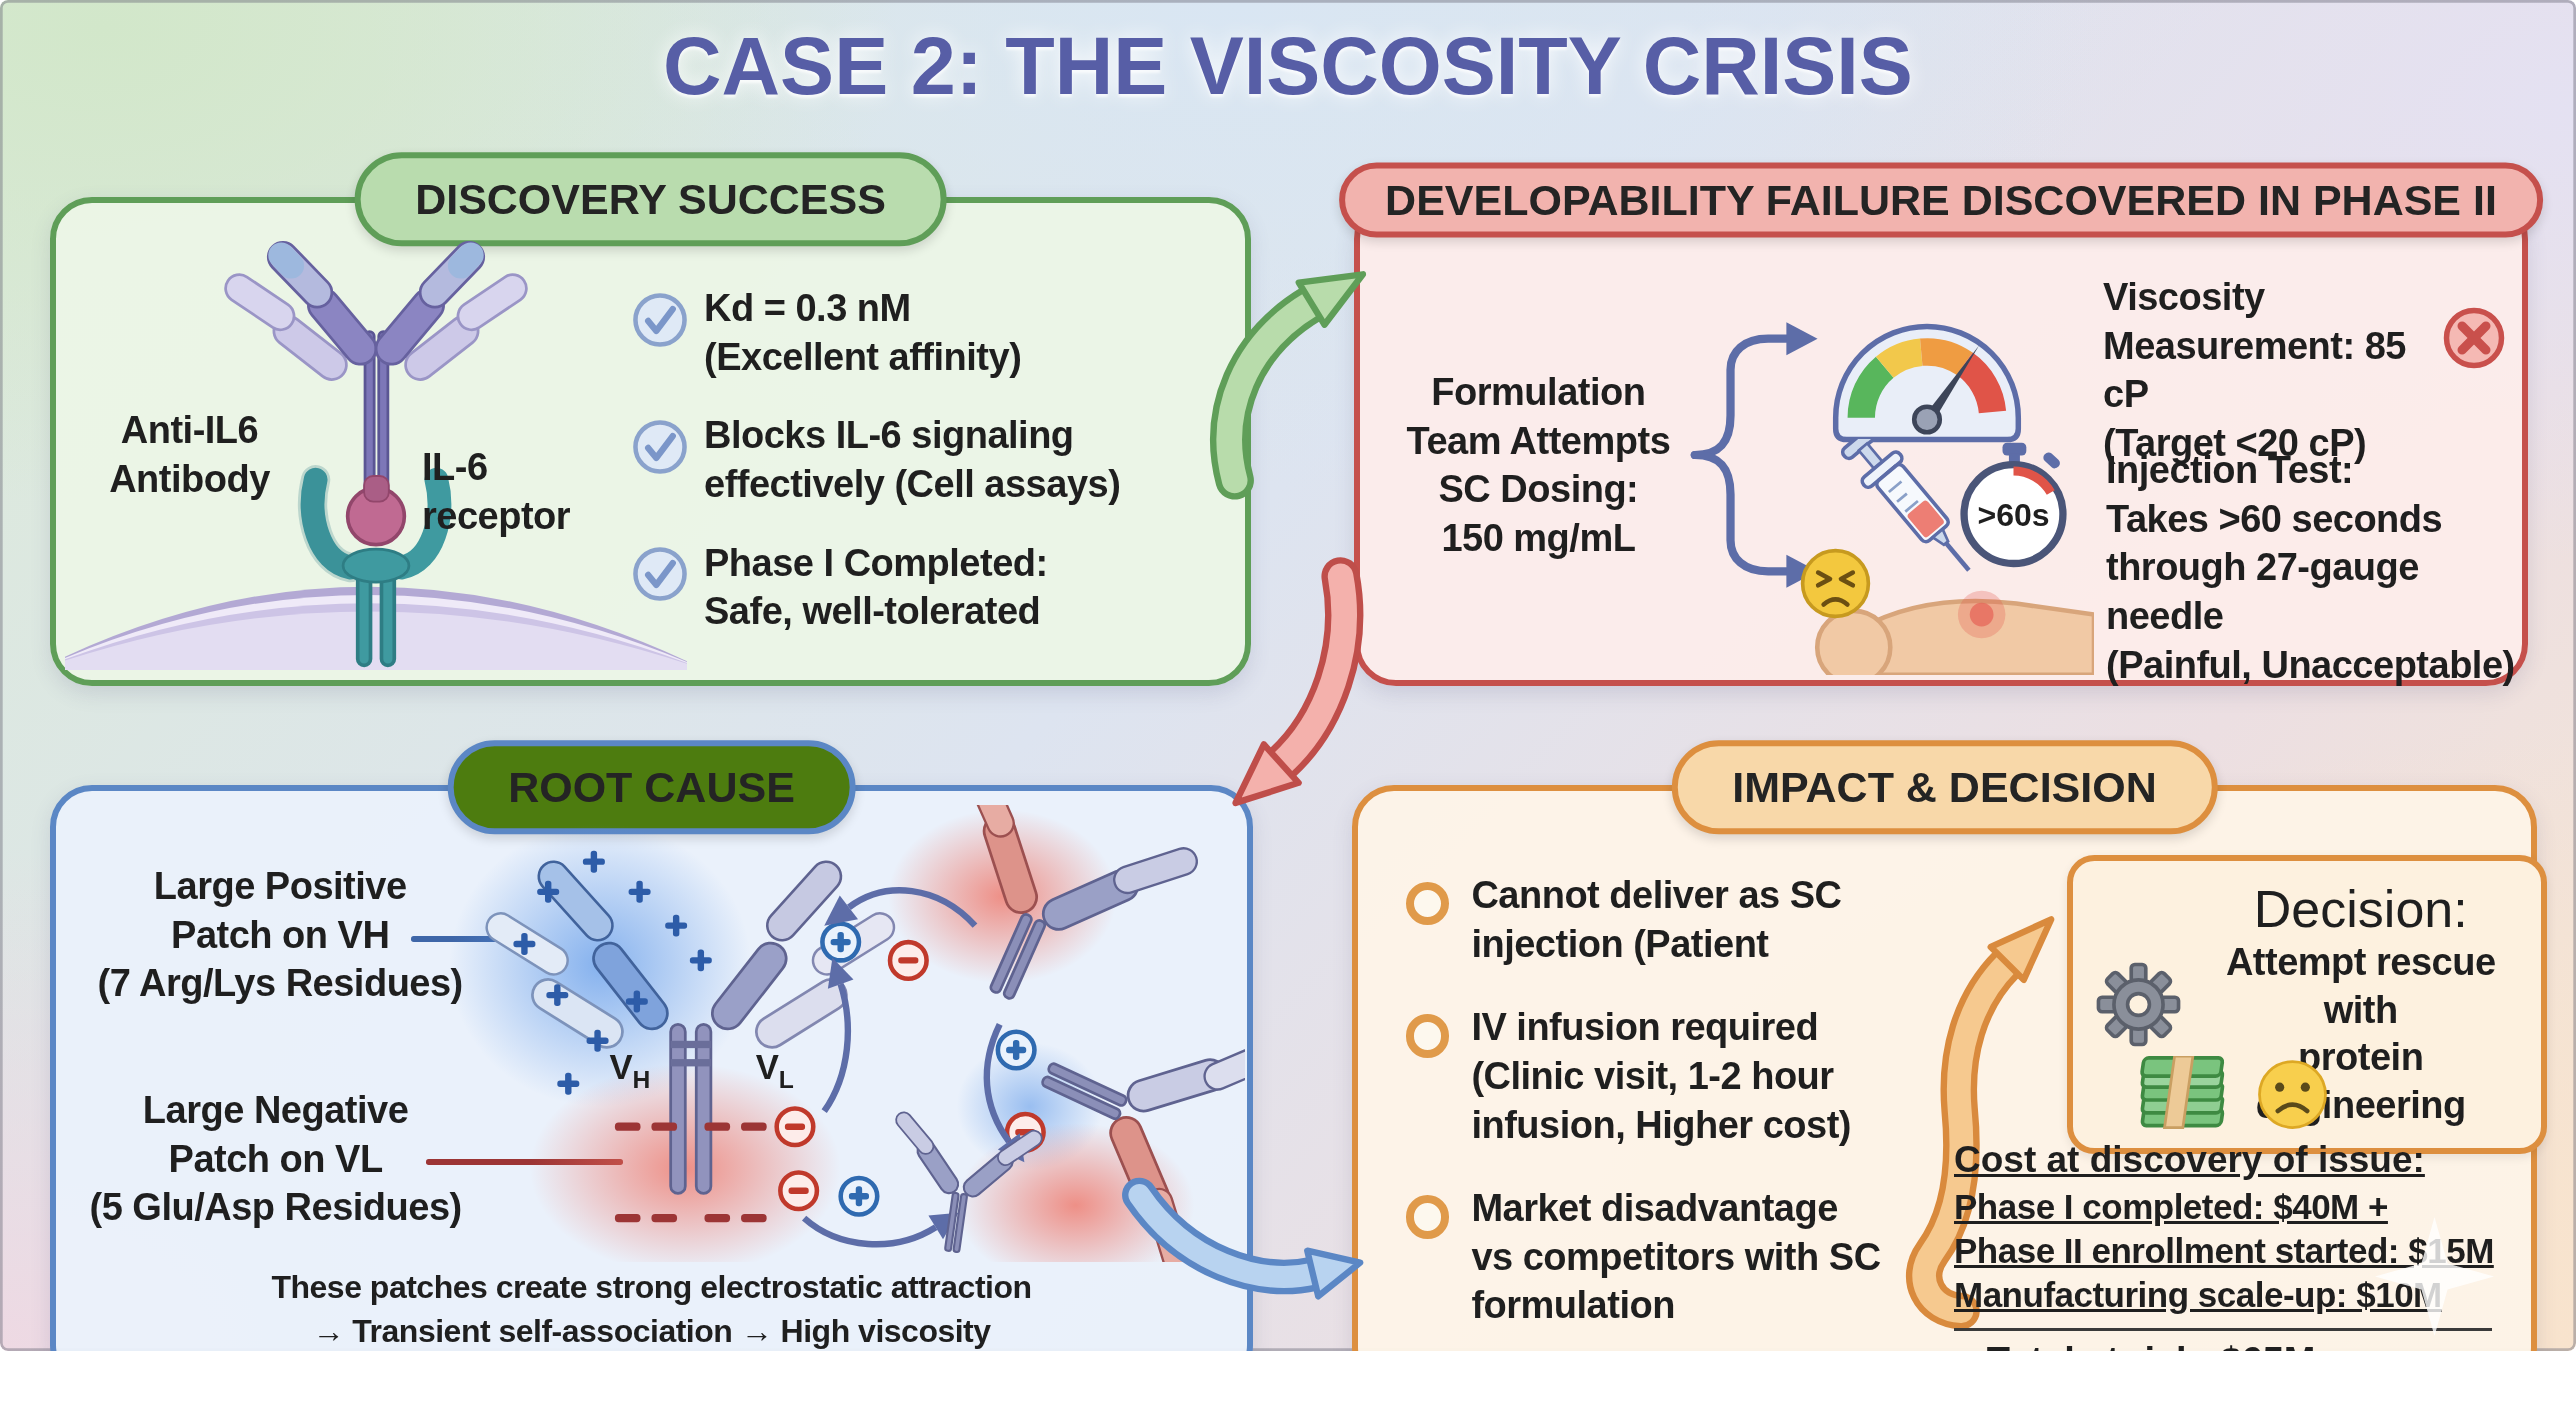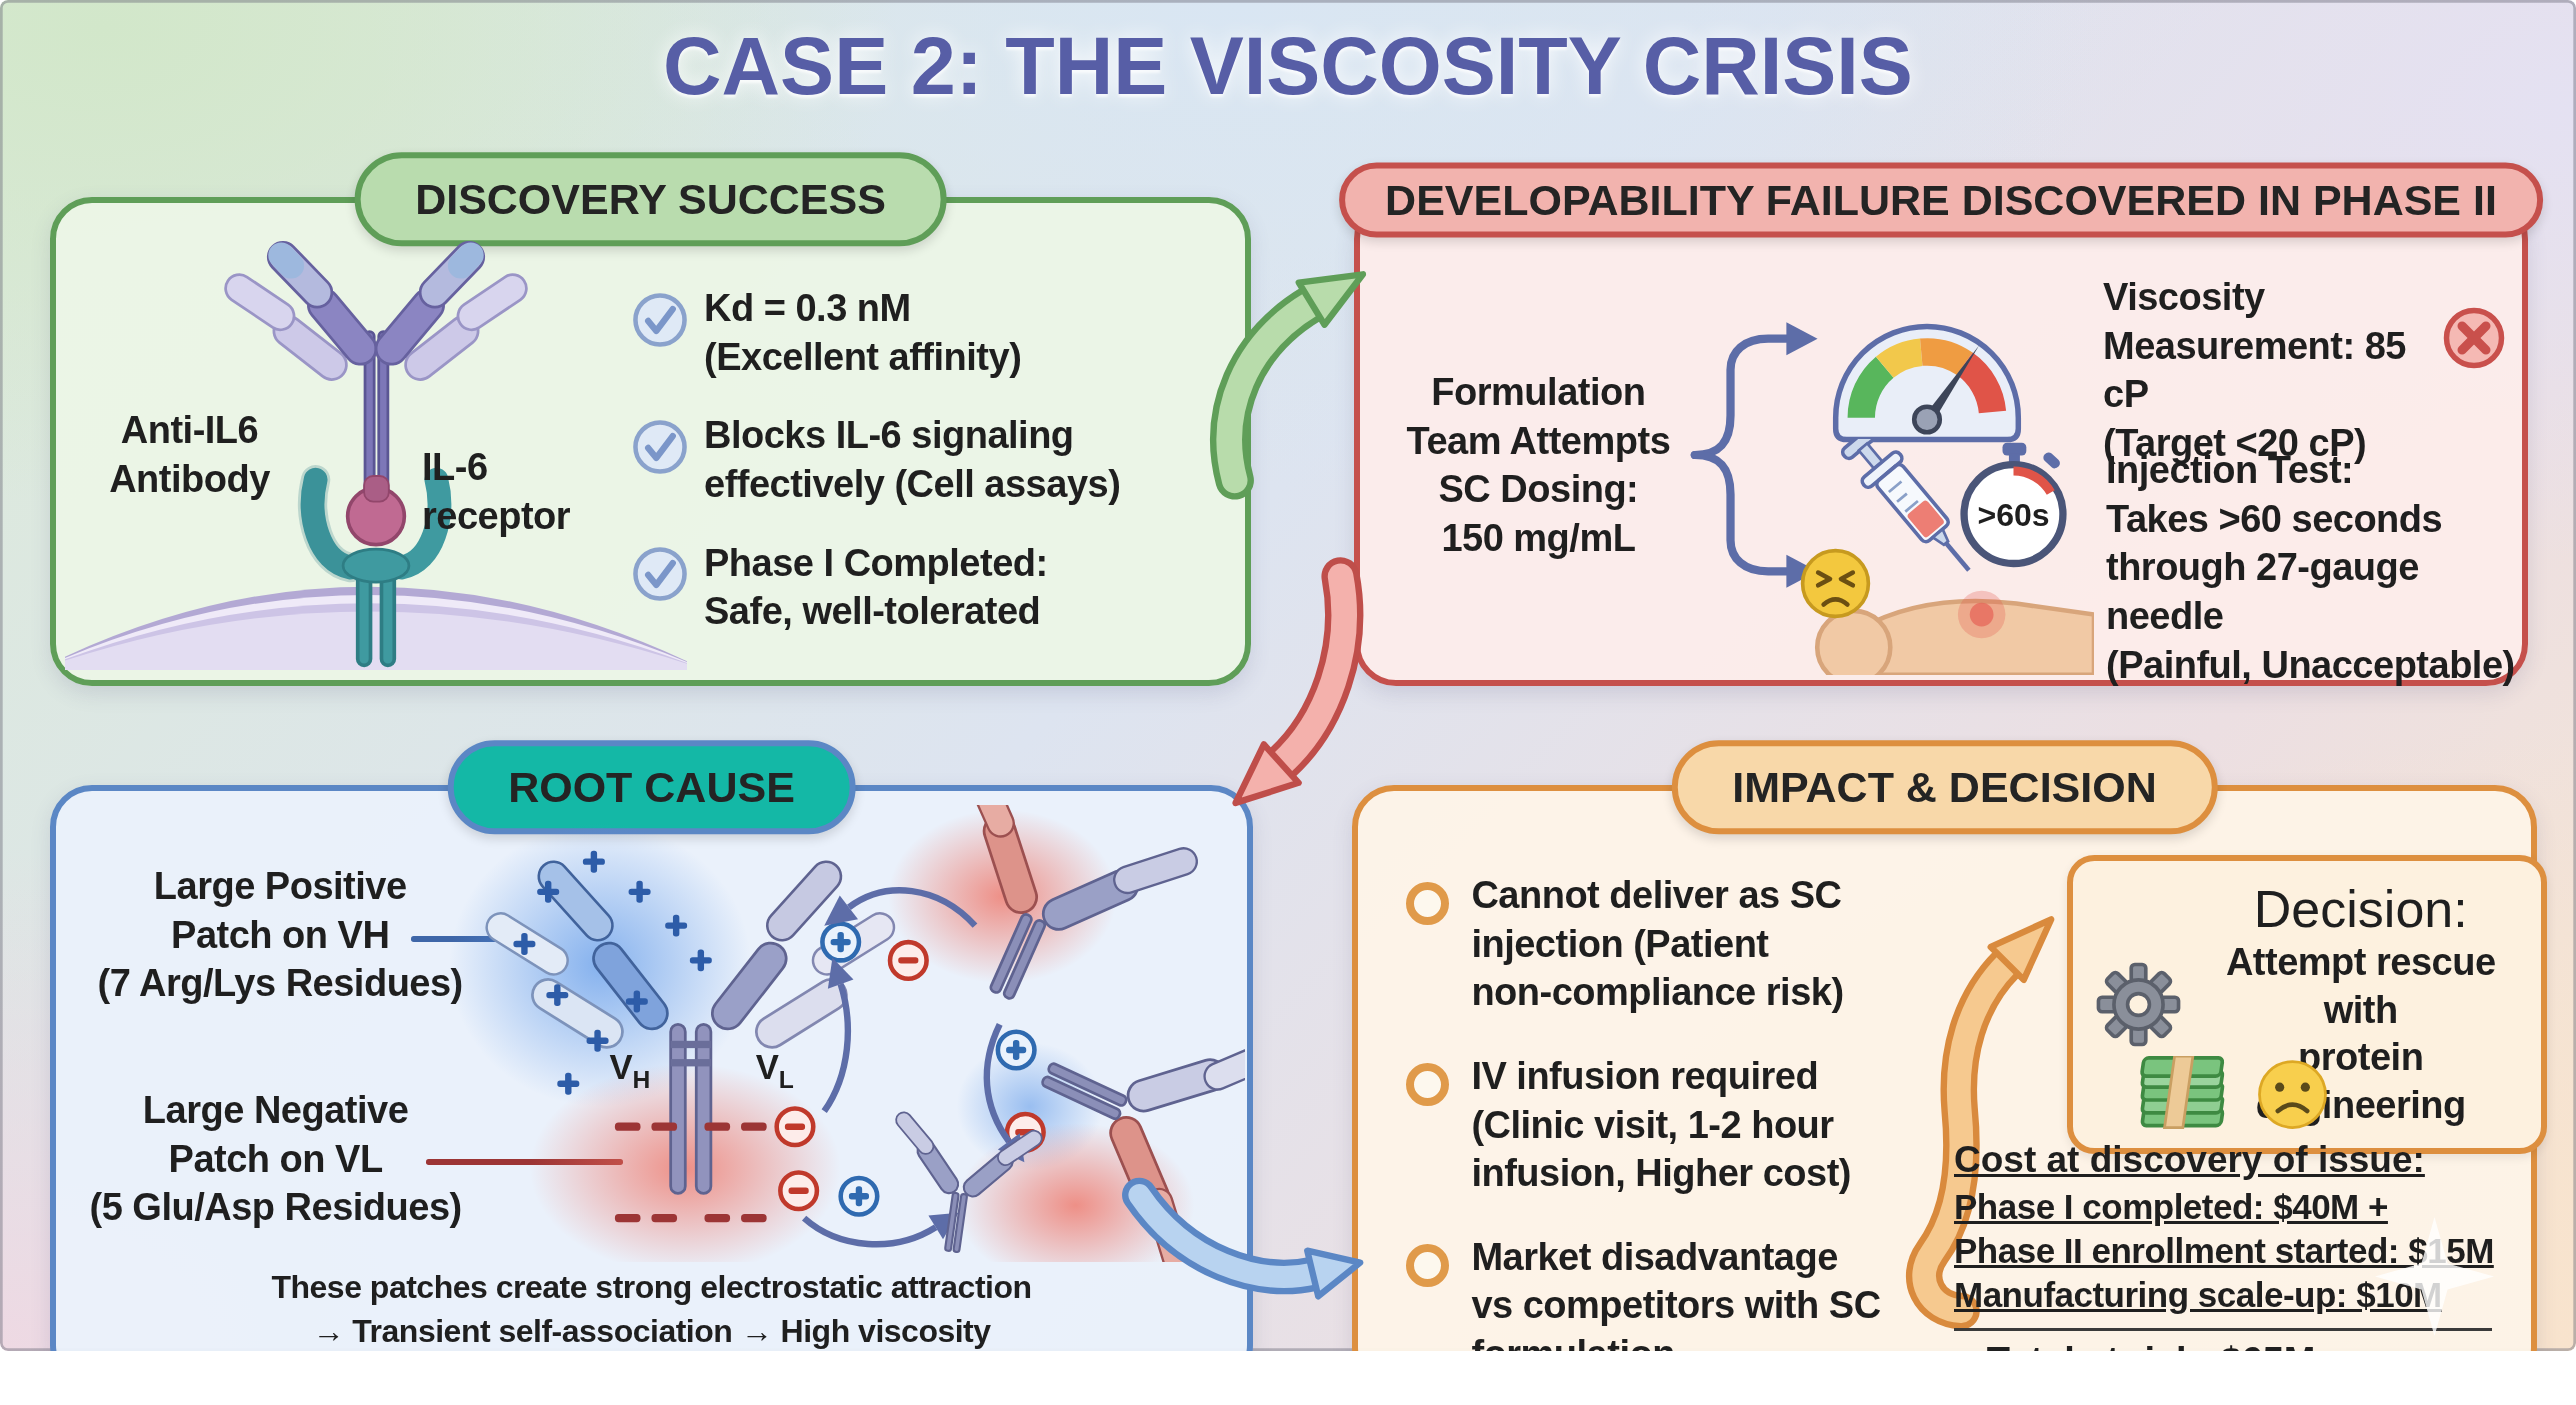--- a/index.html
+++ b/index.html
@@ -26,21 +26,21 @@
   .panel.failure{left:1354px;top:197px;width:1162px;height:477px;border-color:#c5504c;background:rgba(252,236,234,.96);}
   .panel.rootcause{left:50px;top:785px;width:1191px;height:590px;border-color:#5b87c5;background:rgba(234,241,251,.96);}
   .panel.impact{left:1352px;top:785px;width:1173px;height:592px;border-color:#dd8f3f;background:rgba(253,244,231,.97);}
   .pill{
     position:absolute;left:50%;top:0;transform:translate(-50%,-54%);
     border-radius:914px;border:6.4px solid;padding:16.5px 55px;white-space:nowrap;
     font-size:43px;font-weight:700;color:#242424;box-shadow:0 4.6px 11px rgba(0,0,0,.14);
   }
   .discovery .pill{background:#b9dcae;border-color:#5f9e58;}
   .failure .pill{background:#f2b3ae;border-color:#c5504c;padding:7px 40px;}
-  .rootcause .pill{background:#14b8a6;border-color:#5b87c5;}
+  .rootcause .pill{background:#4d7c0f;border-color:#5b87c5;}
   .impact .pill{background:#f8d8a9;border-color:#dd8f3f;}
   .abs{position:absolute;}
   .t{font-size:38px;line-height:1.28;font-weight:700;letter-spacing:-0.5px;}
   .tc{text-align:center;}
   .checks{position:absolute;left:574px;top:81px;width:608px;}
   .check-item{display:flex;gap:14px;margin-bottom:30px;align-items:flex-start;}
   .check-item svg{flex:0 0 auto;margin-top:5.5px;}
   .bullets{position:absolute;left:48px;top:64px;width:526px;margin-top:16px;}
   .bullet-item{display:flex;gap:22px;margin-bottom:35px;align-items:flex-start;}
   .bullet-ring{flex:0 0 auto;width:27.4px;height:27.4px;border-radius:50%;
@@ -388,21 +388,20 @@
 
   <section class="panel impact">
     <div class="pill">IMPACT &amp; DECISION</div>
 
     <div class="bullets">
       <div class="bullet-item">
         <div class="bullet-ring"></div>
         <div class="t">
             <div>Cannot deliver as SC</div>
             <div>injection (Patient</div>
-            <div>non-compliance risk)</div>
           </div>
       </div>
       <div class="bullet-item">
         <div class="bullet-ring"></div>
         <div class="t">
             <div>IV infusion required</div>
             <div>(Clinic visit, 1-2 hour</div>
             <div>infusion, Higher cost)</div>
           </div>
       </div>

